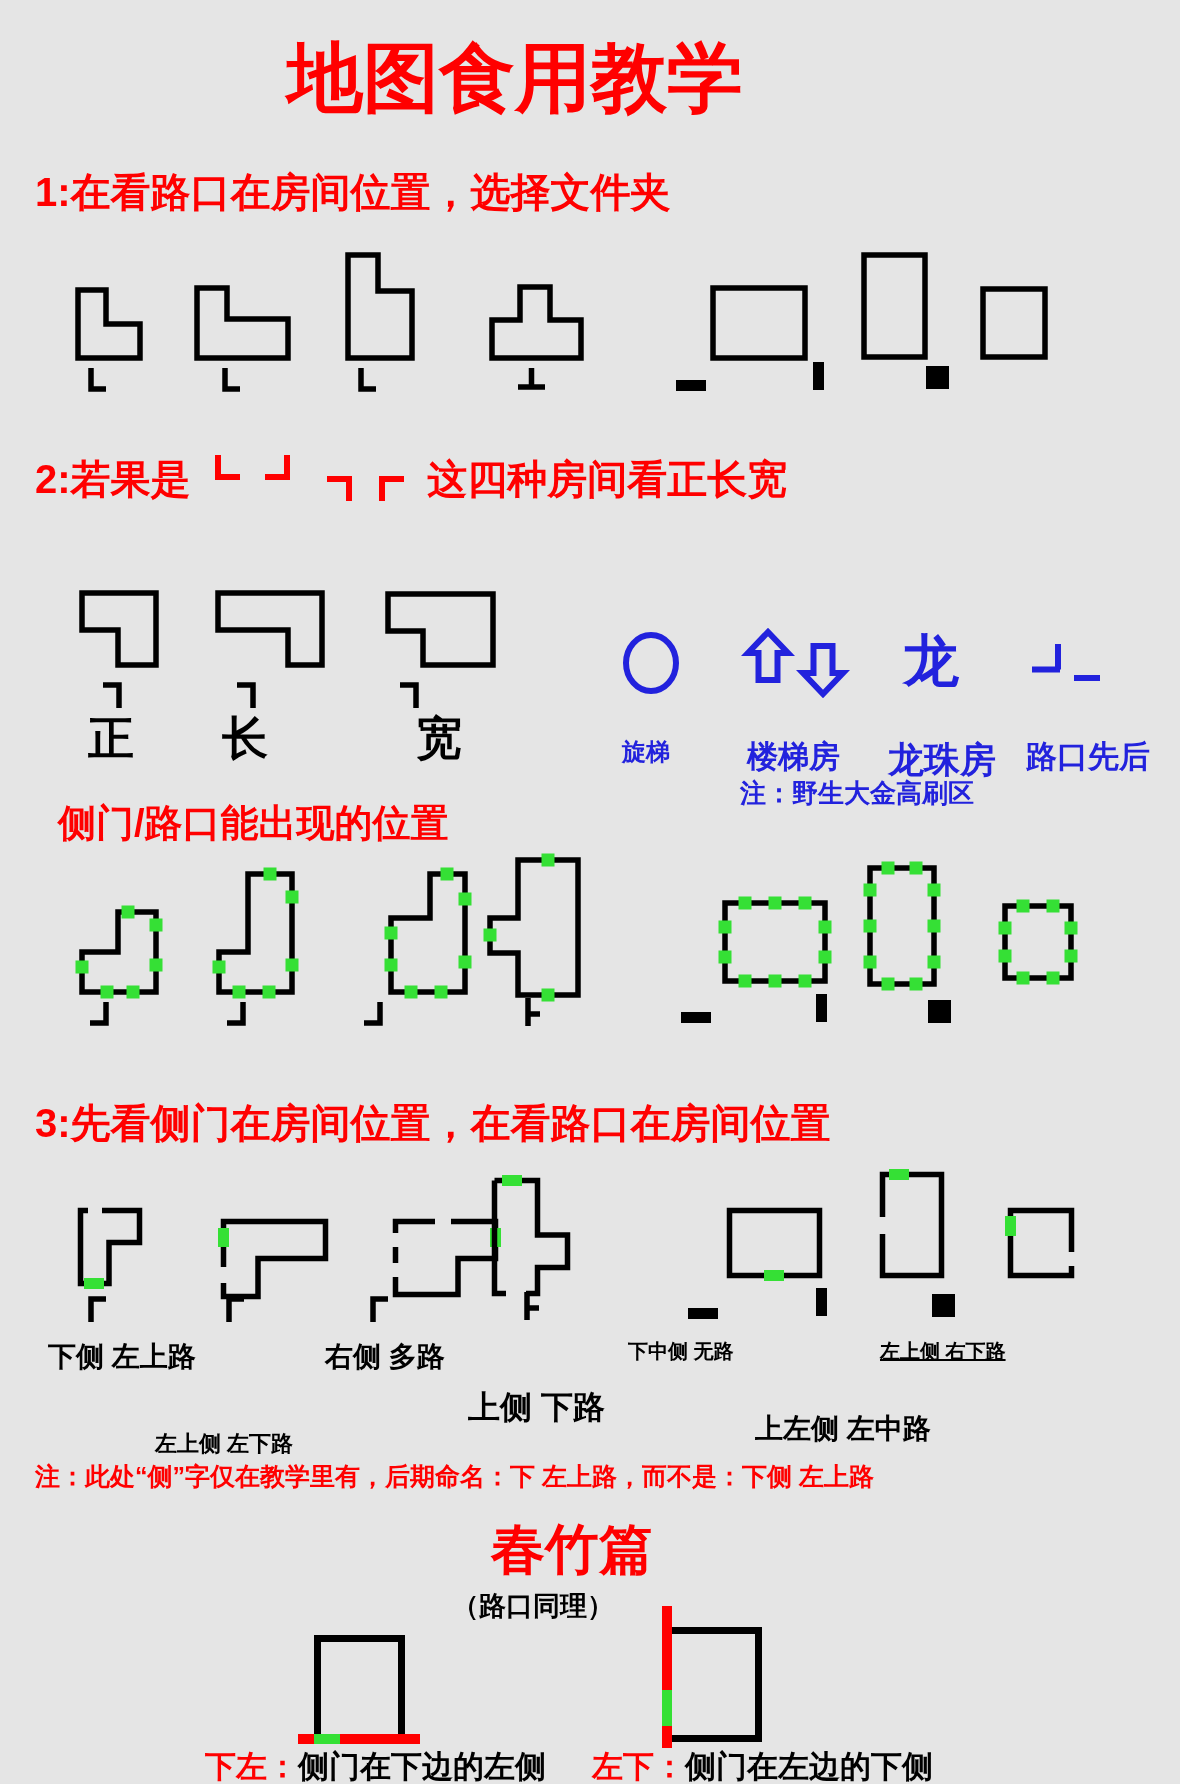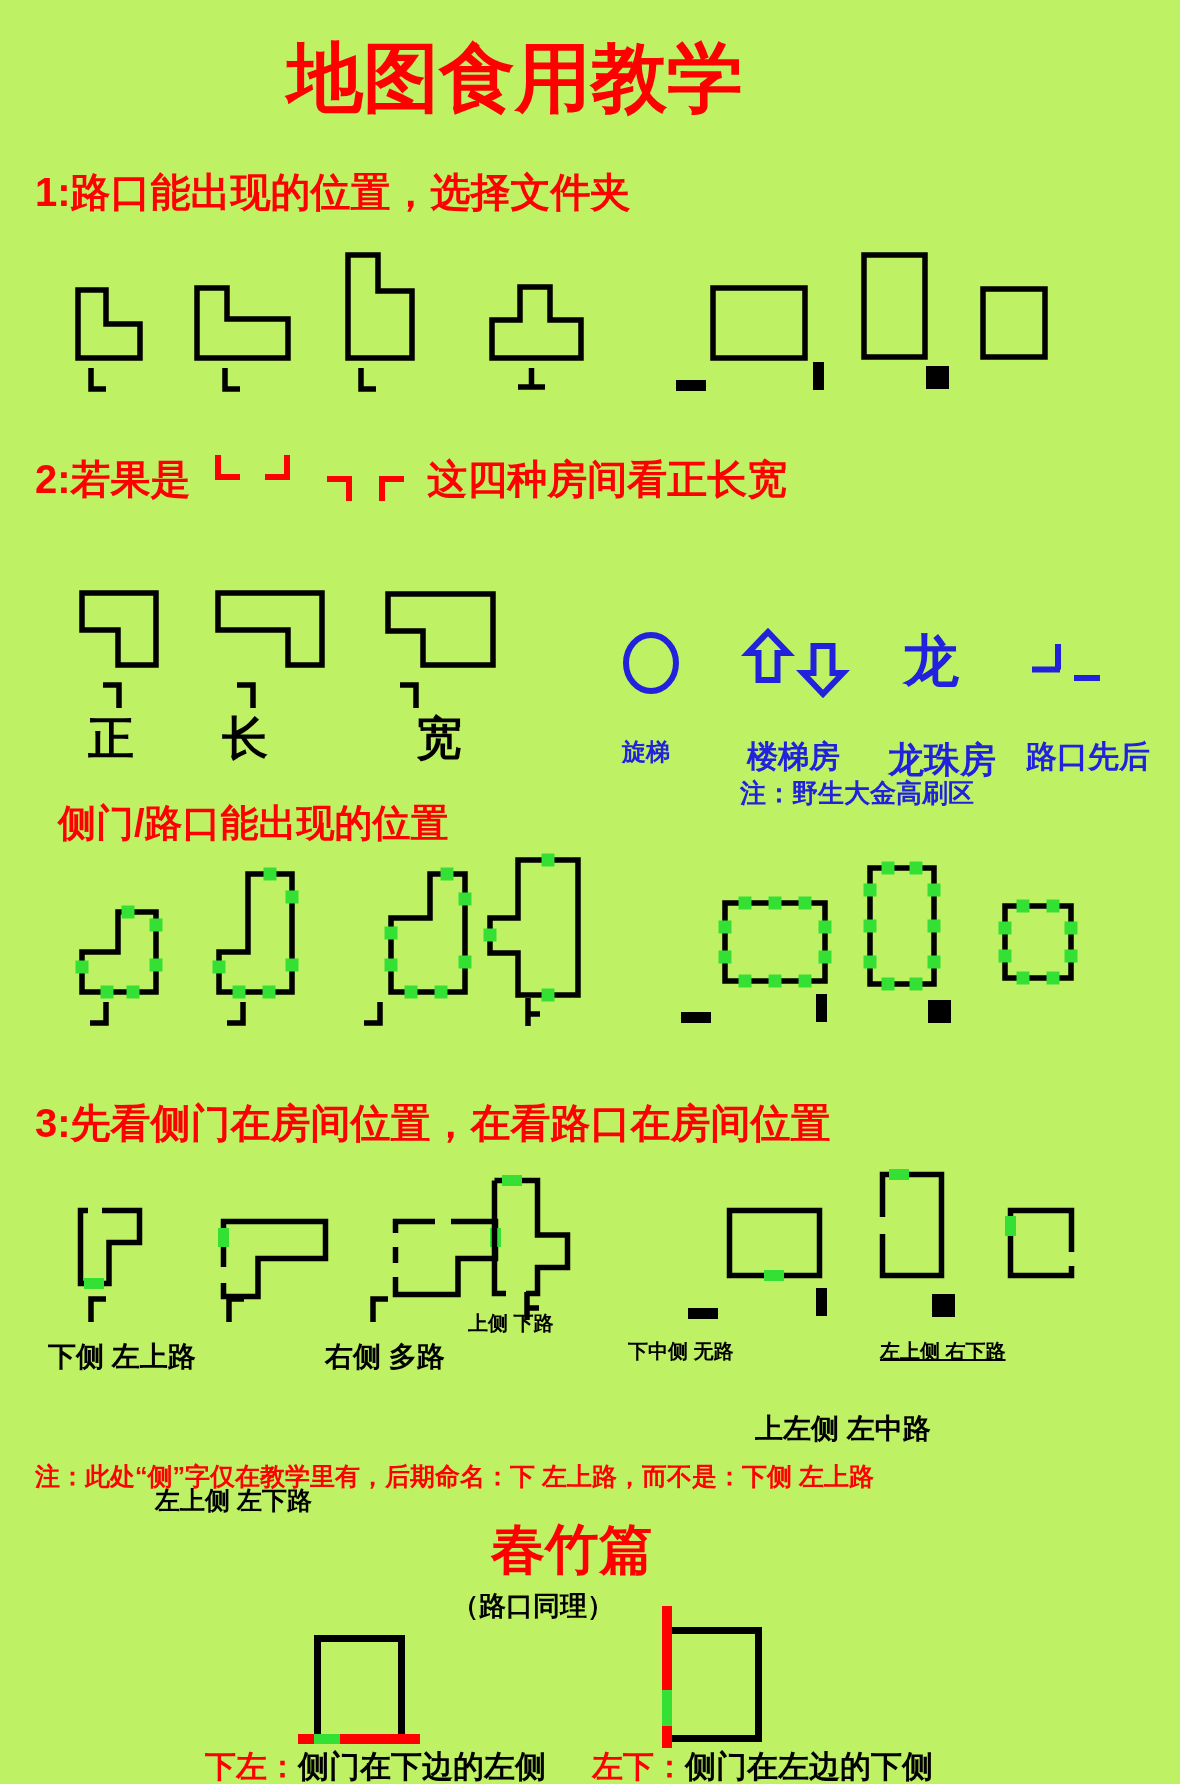--- a/index.html
+++ b/index.html
@@ -1,16 +1,16 @@
 <!DOCTYPE html>
 <html><head>
 <meta charset="utf-8">
 <style>
   html,body{margin:0;padding:0;background:#fff;}
-  #canvas{position:relative;width:1180px;height:1784px;background:#bef264;overflow:hidden;
+  #canvas{position:relative;width:1180px;height:1784px;background:#e5e5e5;overflow:hidden;
           font-family:"Liberation Sans", sans-serif;color:#000;}
   .abs{position:absolute;}
   .red{color:#ff0000;}
   .blue{color:#2222dd;}
   .hd{font-weight:700;color:#ff0000;white-space:nowrap;}
   .shape polygon,.shape path,.wall{fill:none;stroke:#000;stroke-width:5.5;stroke-linejoin:miter;}
   .mk path{fill:none;stroke:#000;stroke-width:5.5;}
   .mk rect{fill:#000;}
   .gl path{fill:none;stroke:#ff0000;stroke-width:6;}
   .bluestroke{fill:none;stroke:#2222dd;stroke-width:6;}
@@ -19,21 +19,21 @@
   svg{overflow:visible;display:block;}
   .lbl{font-weight:600;white-space:nowrap;}
 </style>
 </head>
 <body>
 
 <div id="canvas">
 
   <div class="abs" style="left:0;top:28px;width:1030px;text-align:center;font-size:76px;font-weight:900;color:#ff0000;">地图食用教学</div>
 
-  <div class="abs hd" style="left:35px;top:165px;font-size:40px;">1:路口能出现的位置，选择文件夹</div>
+  <div class="abs hd" style="left:35px;top:165px;font-size:40px;">1:在看路口在房间位置，选择文件夹</div>
 
   <svg class="abs shape" style="left:78px;top:290px" width="62" height="68">
       <polygon points="0,0 28,0 28,34 62,34 62,68 0,68"></polygon>
     </svg>
   <svg class="abs shape" style="left:197px;top:288px" width="91" height="70">
       <polygon points="0,0 30,0 30,31 91,31 91,70 0,70"></polygon>
     </svg>
   <svg class="abs shape" style="left:348px;top:255px" width="64" height="103">
       <polygon points="0,0 30,0 30,36 64,36 64,103 0,103"></polygon>
     </svg>
@@ -277,23 +277,23 @@
       <rect width="30" height="11"></rect>
     </svg>
   <svg class="abs mk" style="left:816px;top:1288px" width="11" height="28">
       <rect width="11" height="28"></rect>
     </svg>
   <svg class="abs mk" style="left:932px;top:1294px" width="23" height="23">
       <rect width="23" height="23"></rect>
     </svg>
 
   <div class="abs lbl" style="left:48px;top:1338px;font-size:28px;">下侧 左上路</div>
-  <div class="abs lbl" style="left:155px;top:1484px;font-size:25px;">左上侧 左下路</div>
+  <div class="abs lbl" style="left:155px;top:1429px;font-size:22px;">左上侧 左下路</div>
   <div class="abs lbl" style="left:325px;top:1338px;font-size:28px;">右侧 多路</div>
-  <div class="abs lbl" style="left:468px;top:1310px;font-size:20px;">上侧 下路</div>
+  <div class="abs lbl" style="left:468px;top:1386px;font-size:32px;">上侧 下路</div>
   <div class="abs lbl" style="left:628px;top:1338px;font-size:20px;">下中侧 无路</div>
   <div class="abs lbl" style="left:755px;top:1410px;font-size:28px;">上左侧 左中路</div>
   <div class="abs lbl" style="left:880px;top:1338px;font-size:20px;text-decoration:underline;">左上侧 右下路</div>
 
   <div class="abs hd" style="left:491px;top:1514px;font-size:54px;">春竹篇</div>
 
   <div class="abs hd" style="left:35px;top:1460px;font-size:25px;">注：此处“侧”字仅在教学里有，后期命名：下 左上路，而不是：下侧 左上路</div>
   <div class="abs lbl" style="left:452px;top:1588px;font-size:27px;">（路口同理）</div>
 
   <svg class="abs" style="left:298px;top:1632px" width="122" height="116">

